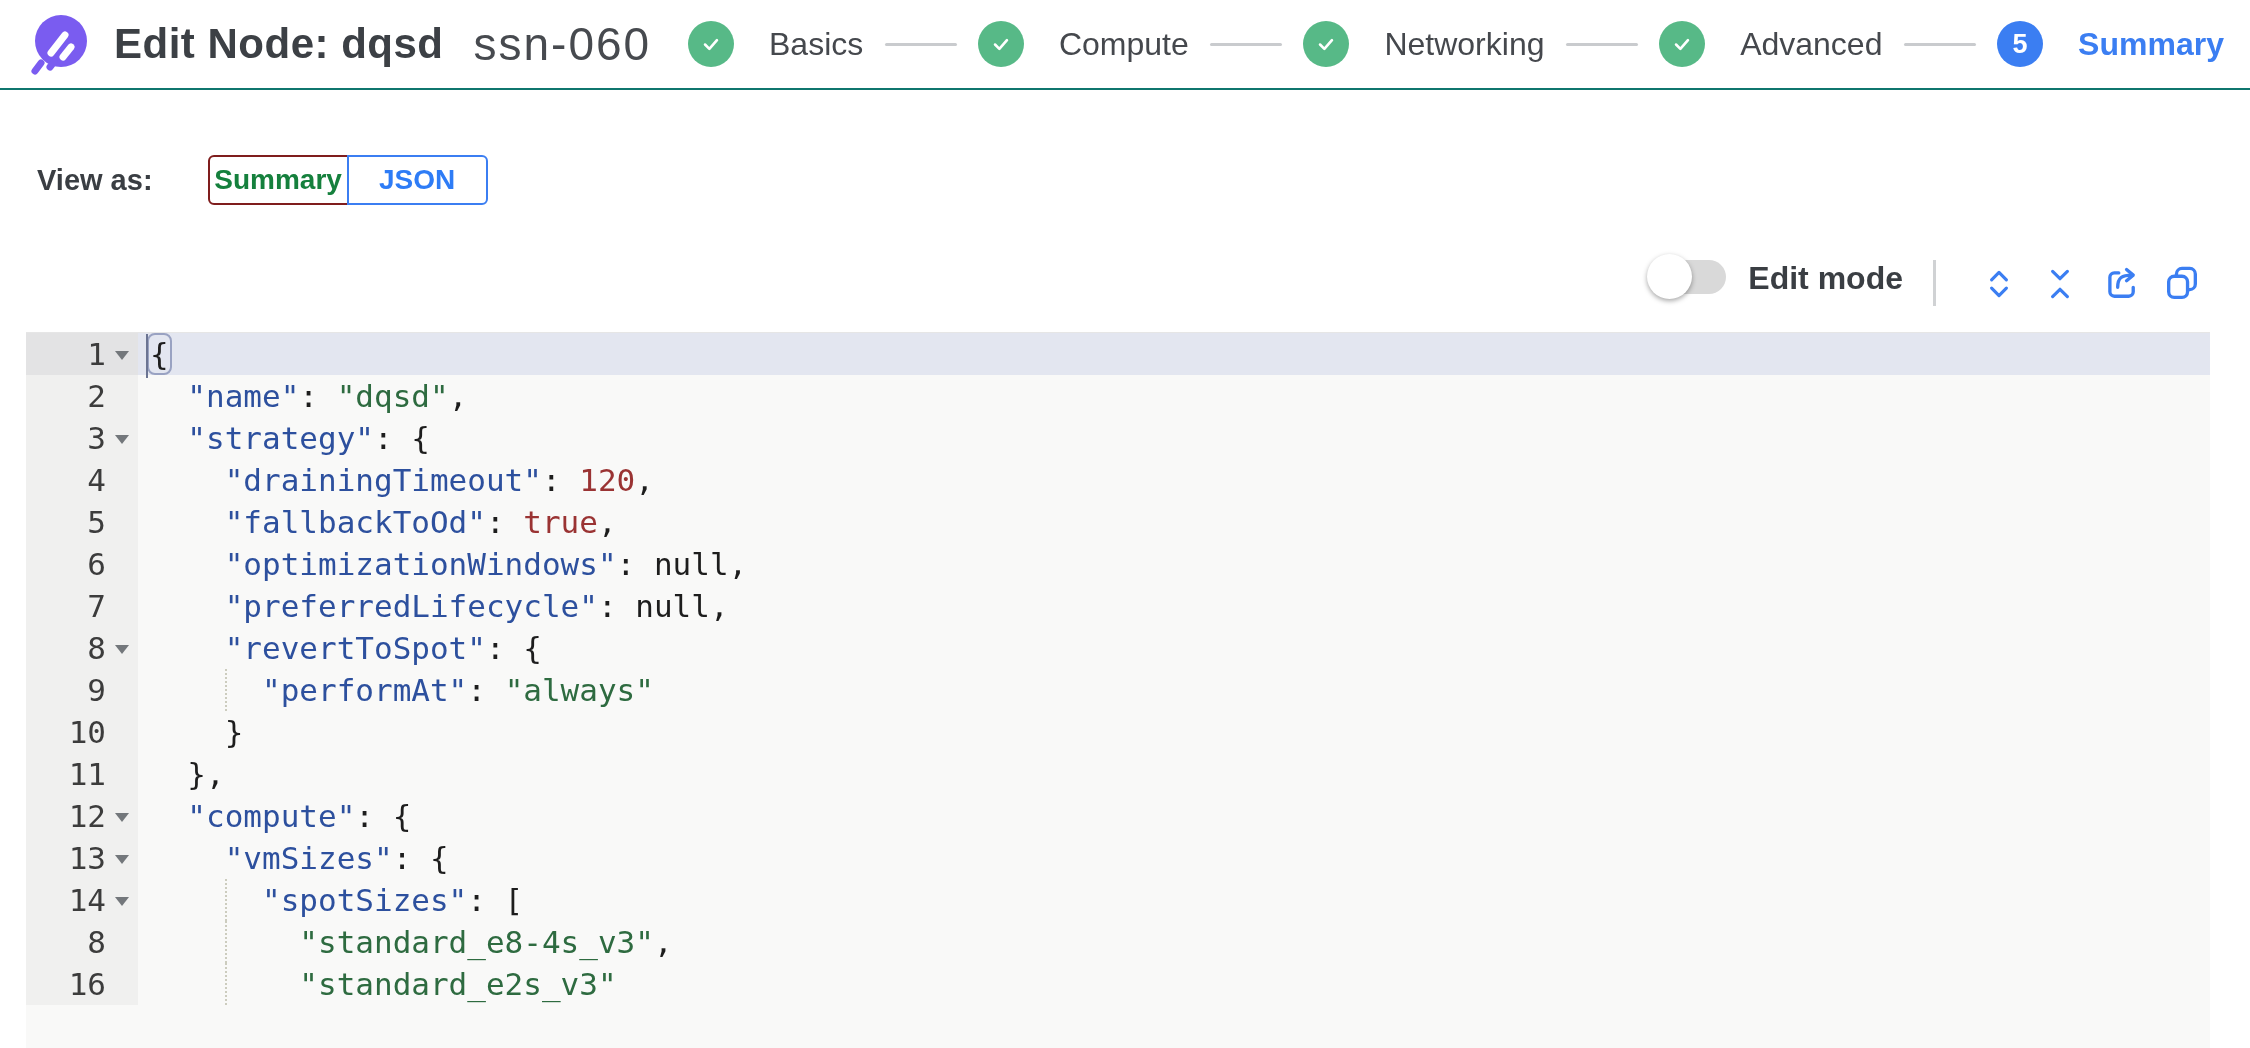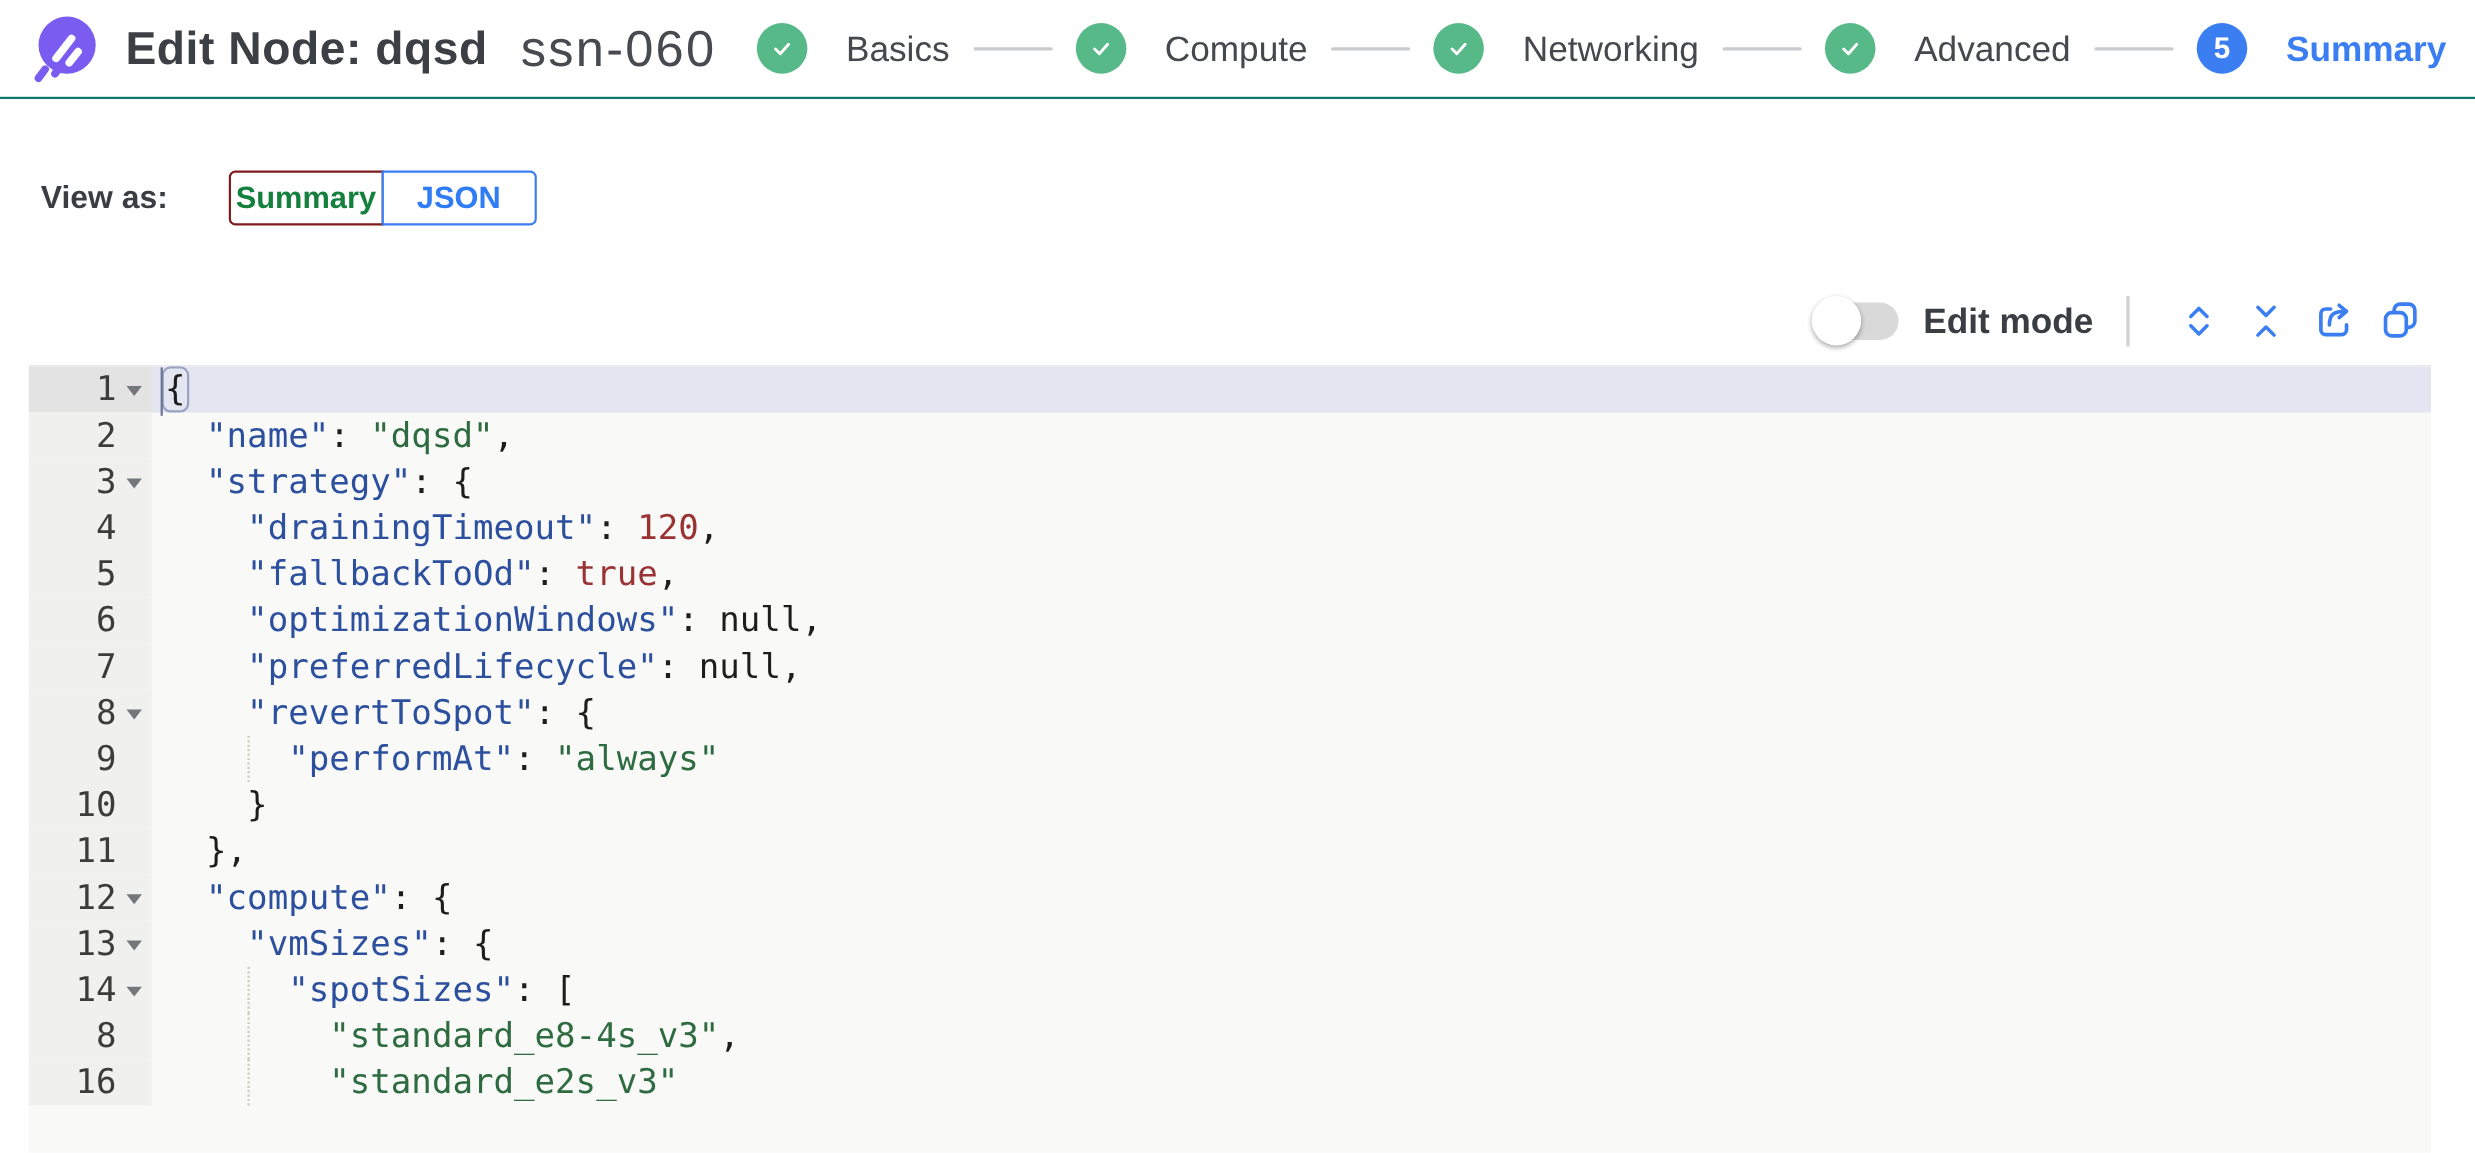--- a/index.html
+++ b/index.html
@@ -23,21 +23,21 @@
   .step-dash { width:72px; height:3px; background:#c9cbce; border-radius:2px; flex:none; }
 
   
   #viewbar { position:absolute; left:37px; top:155px; height:50px; display:flex; align-items:center; }
   #viewbar-label { font-size:29px; font-weight:bold; color:#3a3e43; margin-right:55px; }
   .seg-btn { width:141px; height:50px; background:#fff; border:2px solid #7f1d1d; color:#15803d; font-size:28px; font-weight:bold; font-family:inherit; cursor:pointer; }
   .seg-btn.first { border-radius:6px 0 0 6px; }
   .seg-btn.selected { border:2px solid #3b7ef2; color:#2e7cf6; border-radius:0 6px 6px 0; margin-left:-2px; position:relative; z-index:2; }
 
   
-  #edit-toolbar { position:absolute; right:44px; top:260px; height:64px; display:flex; align-items:center; }
+  #edit-toolbar { position:absolute; right:44px; top:260px; height:64px; display:flex; align-items:flex-start; }
   #toggle { position:relative; width:76px; height:34px; border-radius:17px; background:#d9d9d9; cursor:pointer; flex:none; }
   #toggle-knob { position:absolute; left:-3px; top:-6px; width:45px; height:45px; border-radius:50%; background:#fff; box-shadow:0 2px 5px rgba(0,0,0,0.35); }
   #edit-mode-label { font-size:32px; font-weight:600; color:#3a3e43; margin-left:22px; }
   #toolbar-divider { width:3px; height:46px; background:#d0d2d4; margin:0 26px 0 30px; }
   .icon-btn { width:48px; height:48px; border:none; background:none; cursor:pointer; display:flex; align-items:center; justify-content:center; margin-left:13px; }
   .icon-btn svg { stroke:#3b7ef2; fill:none; stroke-width:3; stroke-linecap:round; stroke-linejoin:round; }
 
   
   #editor { position:absolute; left:26px; top:332px; width:2184px; height:716px; background:#f9f9f8; overflow:hidden; border-top:1px solid #e6e6e6; }
   .code-line { display:flex; height:42px; }

